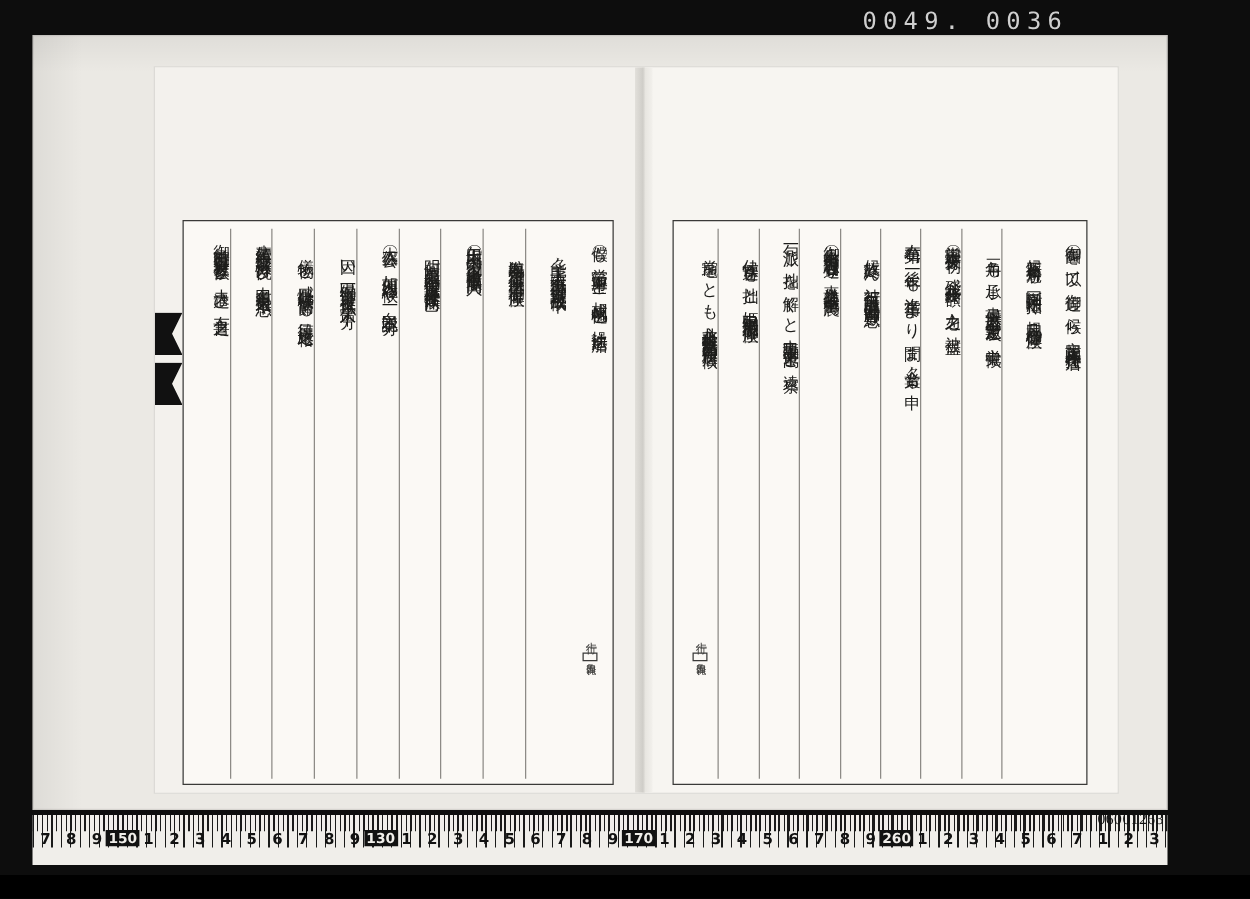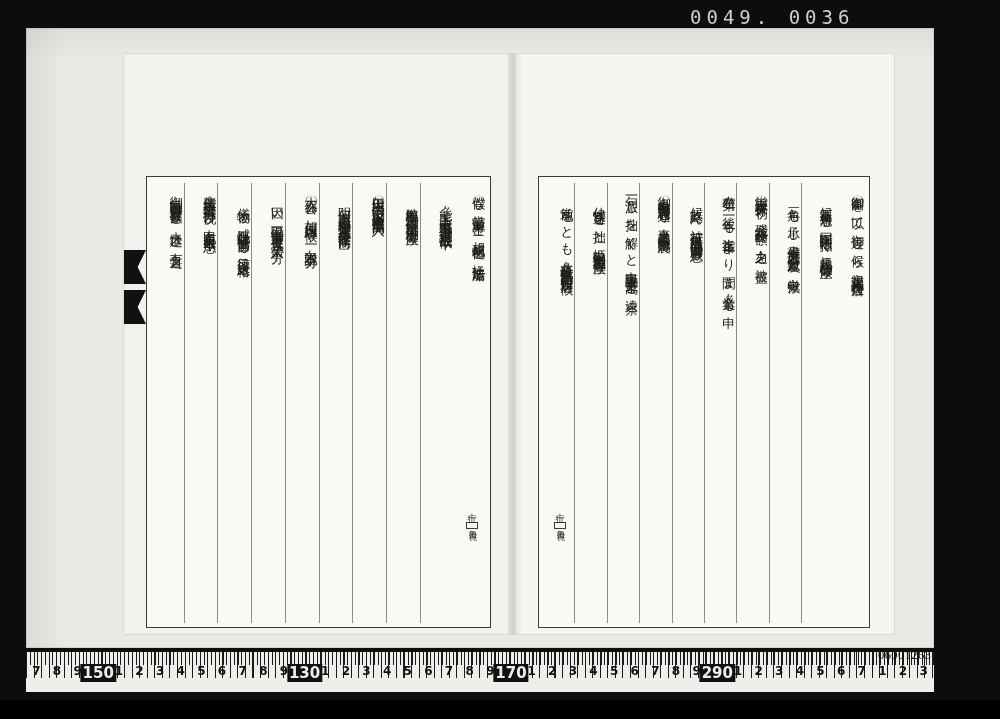--- a/index.html
+++ b/index.html
@@ -184,21 +184,21 @@
     font-family: "DejaVu Sans", sans-serif;
     font-size: 12px;
     font-weight: bold;
     color: #111;
     transform: translateX(-50%);
   }
   .ruler .num.major {
     background: #111;
     color: #f0eeea;
     padding: 0 2px;
-    font-size: 15px;
+    font-size: 11px;
   }
   .catalog-number {
     position: absolute;
     left: 878px;
     top: 648px;
     font-family: Liberation Serif, serif;
     font-size: 12.5px;
     color: #111;
     letter-spacing: 0.4px;
     white-space: nowrap;
@@ -299,21 +299,21 @@
         <span class="num major" style="left: 484.955px;">170</span>
         <span class="num" style="left: 505.591px;">1</span>
         <span class="num" style="left: 526.227px;">2</span>
         <span class="num" style="left: 546.864px;">3</span>
         <span class="num" style="left: 567.5px;">4</span>
         <span class="num" style="left: 588.136px;">5</span>
         <span class="num" style="left: 608.773px;">6</span>
         <span class="num" style="left: 629.409px;">7</span>
         <span class="num" style="left: 650.045px;">8</span>
         <span class="num" style="left: 670.682px;">9</span>
-        <span class="num major" style="left: 691.318px;">290</span>
+        <span class="num major" style="left: 691.318px;">260</span>
         <span class="num" style="left: 711.955px;">1</span>
         <span class="num" style="left: 732.591px;">2</span>
         <span class="num" style="left: 753.227px;">3</span>
         <span class="num" style="left: 773.864px;">4</span>
         <span class="num" style="left: 794.5px;">5</span>
         <span class="num" style="left: 815.136px;">6</span>
         <span class="num" style="left: 835.773px;">7</span>
         <span class="num" style="left: 856.409px;">1</span>
         <span class="num" style="left: 877.045px;">2</span>
         <span class="num" style="left: 897.682px;">3</span>

